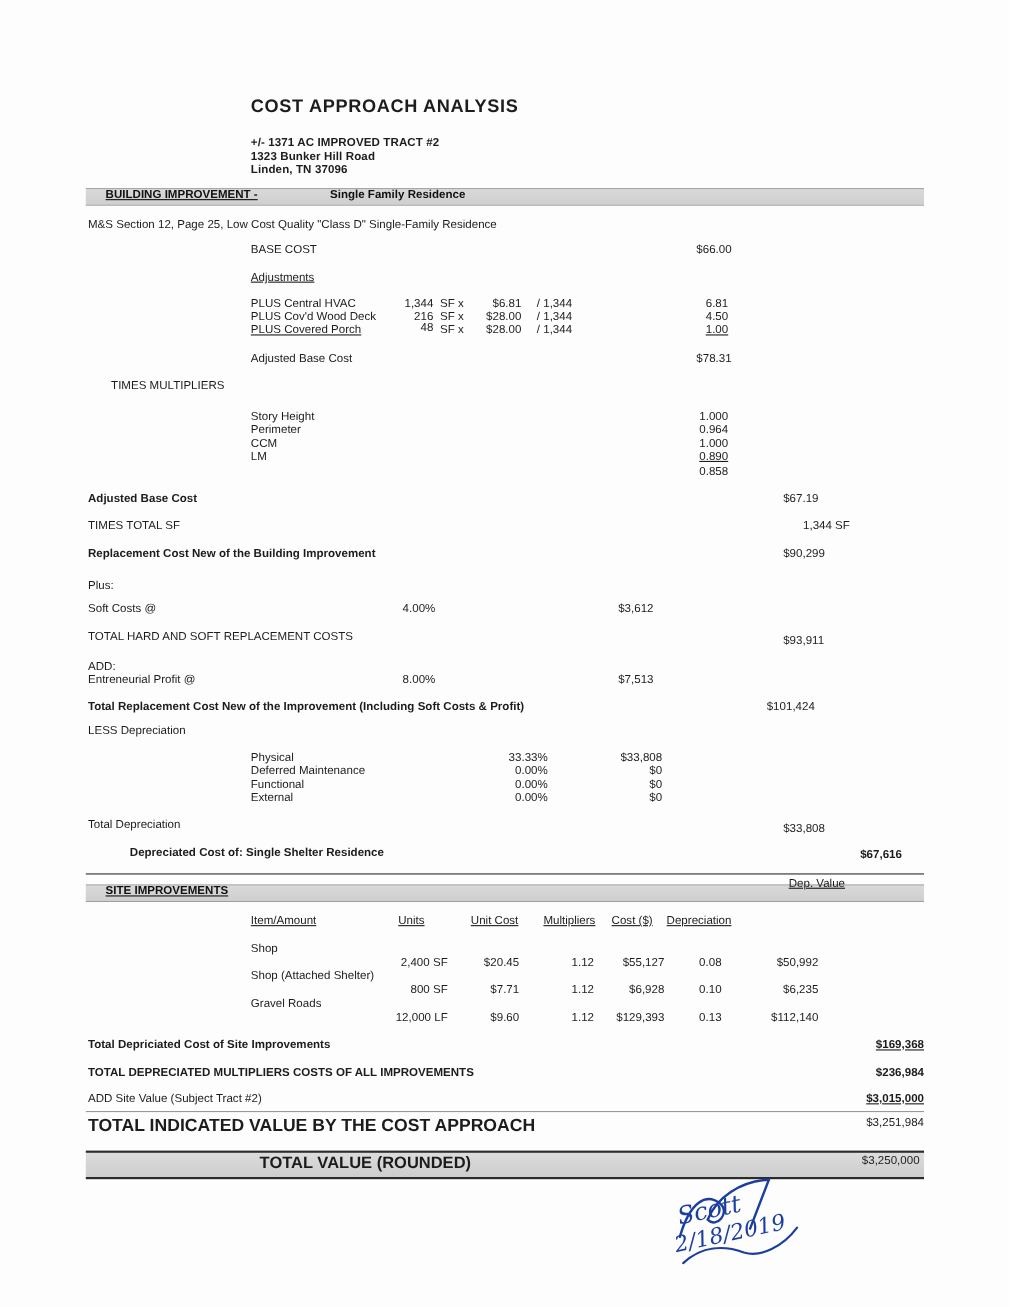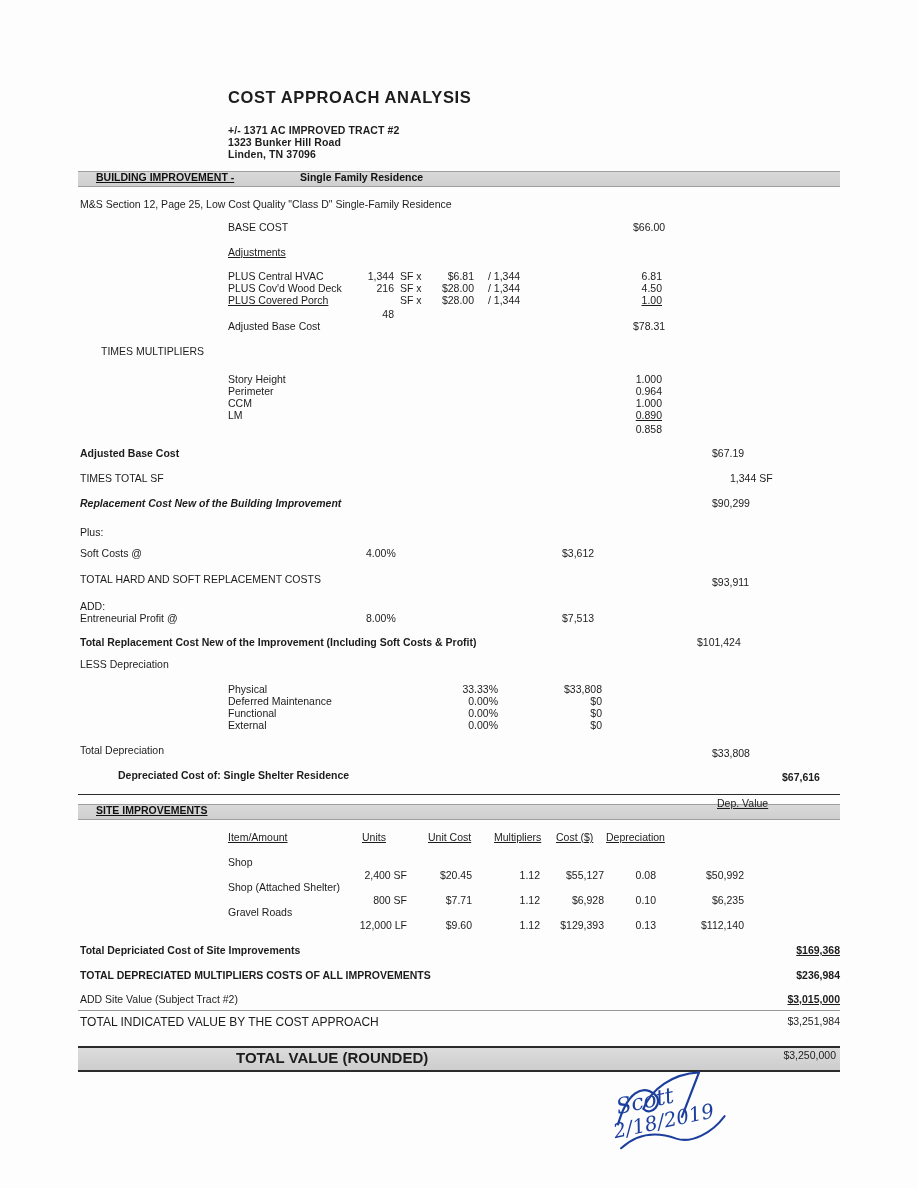--- a/index.html
+++ b/index.html
@@ -77,21 +77,21 @@
 
   
   .t {
     position: absolute;
     font-size: 10.5px;
     white-space: nowrap;
     color: #1c1c1c;
   }
   .t.b { font-weight: bold; }
   .t.u { text-decoration: underline; }
-  .t.big { font-size: 12px; font-weight: normal; }
+  .t.big { font-size: 16px; font-weight: bold; }
   .t.big2 { font-size: 15px; font-weight: bold; }
 
   .rt {
     position: absolute;
     font-size: 10.5px;
     white-space: nowrap;
     color: #1c1c1c;
     text-align: right;
   }
   .rt.b { font-weight: bold; }
@@ -175,21 +175,21 @@
   <div class="rt" style="left:600px; top:270px; width:62px;">6.81</div>
 
   <div class="t" style="left:228px; top:282px;">PLUS Cov'd Wood Deck</div>
   <div class="rt" style="left:340px; top:282px; width:54px;">216</div>
   <div class="t" style="left:400px; top:282px;">SF x</div>
   <div class="rt" style="left:428px; top:282px; width:46px;">$28.00</div>
   <div class="t" style="left:488px; top:282px;">/ 1,344</div>
   <div class="rt" style="left:600px; top:282px; width:62px;">4.50</div>
 
   <div class="t" style="left:228px; top:294px;text-decoration:underline;">PLUS Covered Porch</div>
-  <div class="rt" style="left:340px; top:308px; width:54px;">48</div>
+  <div class="rt" style="left:340px; top:292px; width:54px;">48</div>
   <div class="t" style="left:400px; top:294px;">SF x</div>
   <div class="rt" style="left:428px; top:294px; width:46px;">$28.00</div>
   <div class="t" style="left:488px; top:294px;">/ 1,344</div>
   <div class="rt u" style="left:600px; top:294px; width:62px;">1.00</div>
 
   <div class="t" style="left:228px; top:320px;">Adjusted Base Cost</div>
   <div class="t" style="left:633px; top:320px;">$78.31</div>
 
   <div class="t" style="left:84px; top:345px;margin-left:17px;">TIMES MULTIPLIERS</div>
 
@@ -202,21 +202,21 @@
   <div class="t" style="left:228px; top:409px;">LM</div>
   <div class="rt u" style="left:600px; top:409px; width:62px;">0.890</div>
   <div class="rt" style="left:600px; top:423px; width:62px;">0.858</div>
 
   <div class="t b" style="left:80px; top:447px;">Adjusted Base Cost</div>
   <div class="t" style="left:712px; top:447px;">$67.19</div>
 
   <div class="t" style="left:80px; top:472px;">TIMES TOTAL SF</div>
   <div class="t" style="left:712px; top:472px;margin-left:18px;">1,344 SF</div>
 
-  <div class="t b" style="left:80px; top:497px;font-style:italic;">Replacement Cost New of the Building Improvement</div>
+  <div class="t b" style="left:80px; top:497px;">Replacement Cost New of the Building Improvement</div>
   <div class="t" style="left:712px; top:497px;">$90,299</div>
 
   <div class="t" style="left:80px; top:526px;">Plus:</div>
 
   <div class="t" style="left:80px; top:547px;">Soft Costs @</div>
   <div class="t" style="left:366px; top:547px;">4.00%</div>
   <div class="t" style="left:562px; top:547px;">$3,612</div>
 
   <div class="t" style="left:80px; top:573px;">TOTAL HARD AND SOFT REPLACEMENT COSTS</div>
   <div class="t" style="left:712px; top:576px;">$93,911</div>

